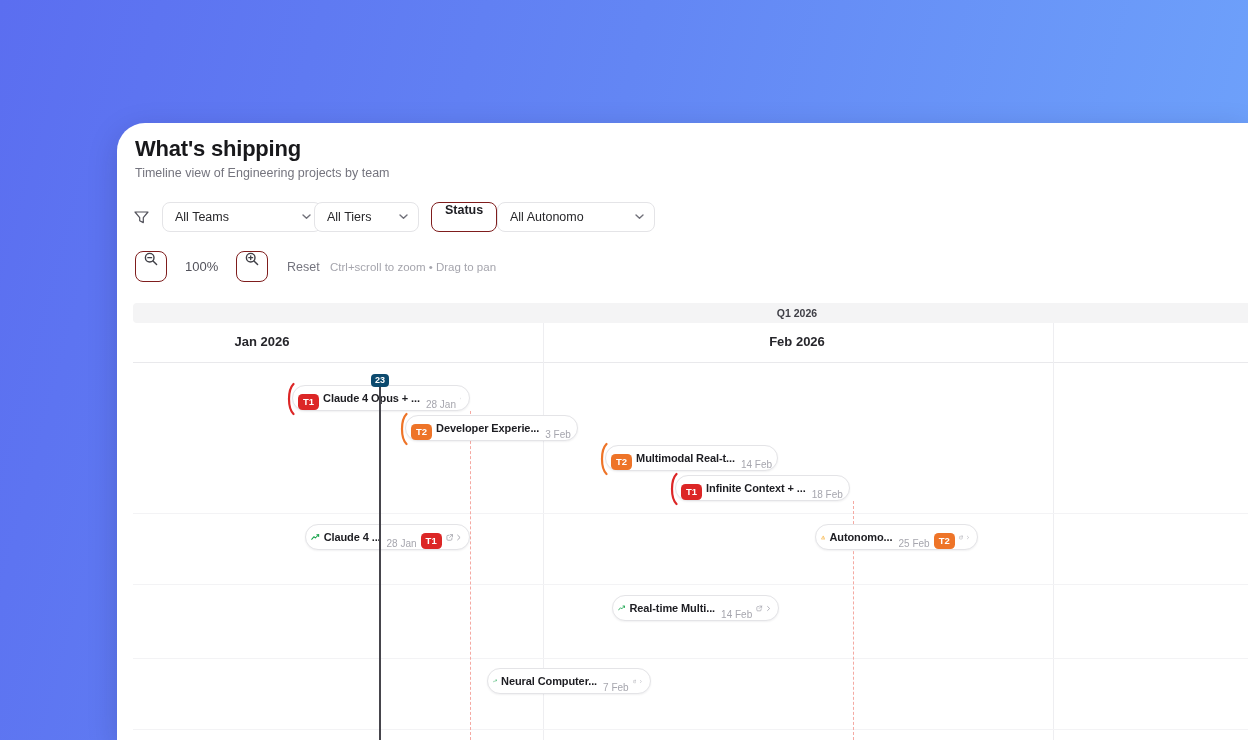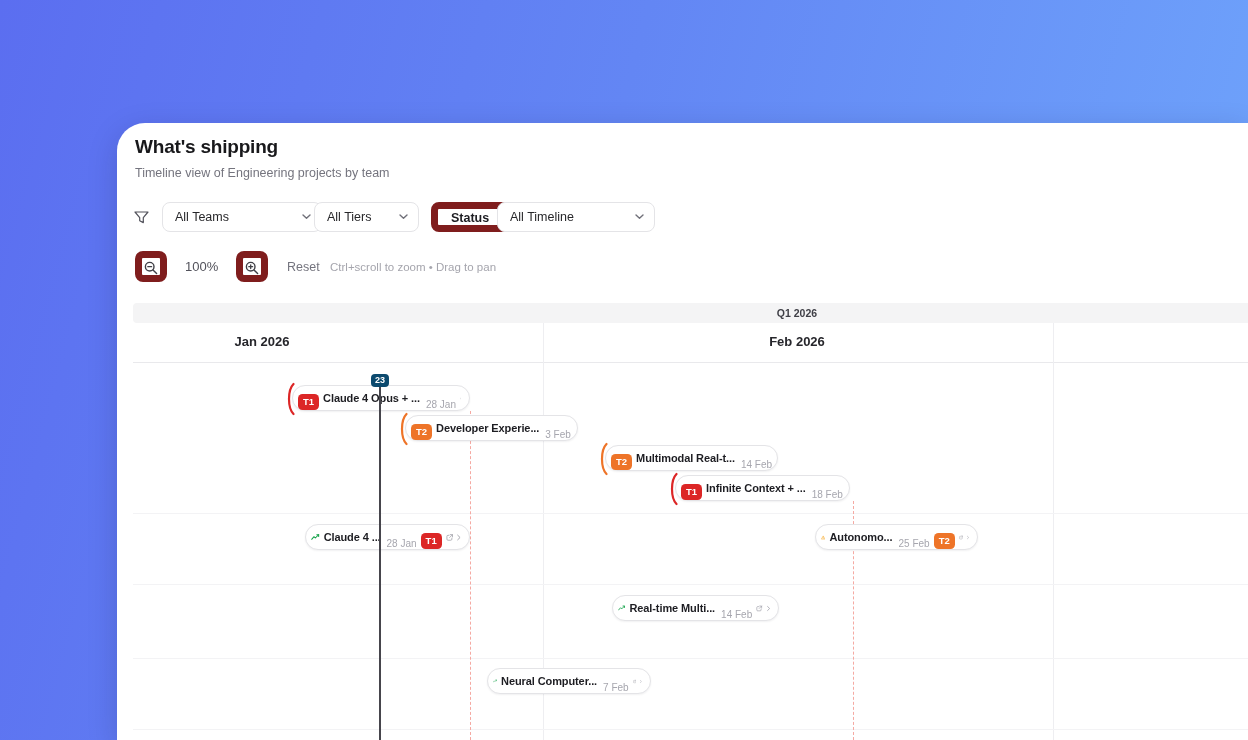--- a/index.html
+++ b/index.html
@@ -1,27 +1,27 @@
 <!DOCTYPE html>
 <html><head>
 <meta charset="utf-8">
 <style>
   html,body{margin:0;padding:0;width:1248px;height:740px;overflow:hidden;
     font-family:"Liberation Sans","DejaVu Sans",sans-serif;}
   .bg{position:absolute;inset:0;background:linear-gradient(105deg,#5b6ef0 0%,#6386f4 45%,#70a7fc 100%);}
   .panel{position:absolute;left:117px;top:123px;right:0;bottom:0;background:#fff;
     border-top-left-radius:28px;box-shadow:0 8px 30px rgba(20,20,60,.18);}
   .abs{position:absolute;}
-  .title{left:135px;top:136px;font-size:19px;font-weight:700;color:#18181b;letter-spacing:-.2px;}
+  .title{left:135px;top:136px;font-size:22px;font-weight:700;color:#18181b;letter-spacing:-.2px;}
   .subtitle{left:135px;top:166px;font-size:12.5px;color:#74747e;}
   .select{border:1px solid #e4e4e7;border-radius:8px;background:#fff;height:30px;
     display:flex;align-items:center;justify-content:space-between;box-sizing:border-box;
     padding:0 10px 0 12px;font-size:12.5px;color:#27272a;cursor:pointer;}
-  .btn{border:7px solid #7f1d1d;border-radius:8px;background:#fff;box-sizing:border-box;
-    display:flex;align-items:flex-end;justify-content:center;cursor:pointer;}
+  .btn{border:1px solid #7f1d1d;border-radius:8px;background:#fff;box-sizing:border-box;
+    display:flex;align-items:flex-start;justify-content:center;cursor:pointer;}
   .statusbtn{height:30px;padding:0 13px;font-size:12.5px;font-weight:600;color:#1d1d22;}
   .zoomlvl{font-size:13px;color:#52525b;}
   .resetlink{font-size:12.5px;color:#74747e;cursor:pointer;}
   .hint{font-size:11.5px;color:#a5a5ad;}
   .qbar{left:133px;top:303px;right:0;height:20px;background:#f4f4f5;border-radius:4px 0 0 4px;}
   .qlabel{position:absolute;left:664px;top:0;transform:translateX(-50%);line-height:20px;
     font-size:10.5px;font-weight:700;color:#3f3f46;}
   .month{font-size:13px;font-weight:600;color:#26262b;transform:translateX(-50%);}
   .hline{left:133px;right:0;height:0;border-top:1px solid #f3f3f5;}
   .hline.dark{border-top-color:#e9e9ec;}
@@ -62,21 +62,21 @@
 <div class="abs select" style="left:314px;top:202px;width:105px">
   <span>All Tiers</span>
   <svg width="9" height="6" viewBox="0 0 9 6">
     <polyline points="1,1 4.5,4.3 8,1" fill="none" stroke="#71717a" stroke-width="1.4" stroke-linecap="round" stroke-linejoin="round"></polyline>
   </svg>
 </div>
 <div class="abs btn statusbtn" style="left:431px;top:202px">
   <span>Status</span>
 </div>
 <div class="abs select" style="left:497px;top:202px;width:158px">
-  <span>All Timeline</span>
+  <span>All Autonomo</span>
   <svg width="9" height="6" viewBox="0 0 9 6">
     <polyline points="1,1 4.5,4.3 8,1" fill="none" stroke="#71717a" stroke-width="1.4" stroke-linecap="round" stroke-linejoin="round"></polyline>
   </svg>
 </div>
 
 <div class="abs btn" style="left:135px;top:251px;width:32px;height:31px">
   <svg width="14" height="14" viewBox="0 0 14 14">
     <circle cx="5.7" cy="5.7" r="4.3" fill="none" stroke="#3f3f46" stroke-width="1.4"></circle>
     <line x1="9" y1="9" x2="12.6" y2="12.6" stroke="#3f3f46" stroke-width="1.4" stroke-linecap="round"></line>
     <line x1="3.8" y1="5.7" x2="7.6" y2="5.7" stroke="#3f3f46" stroke-width="1.3" stroke-linecap="round"></line>

